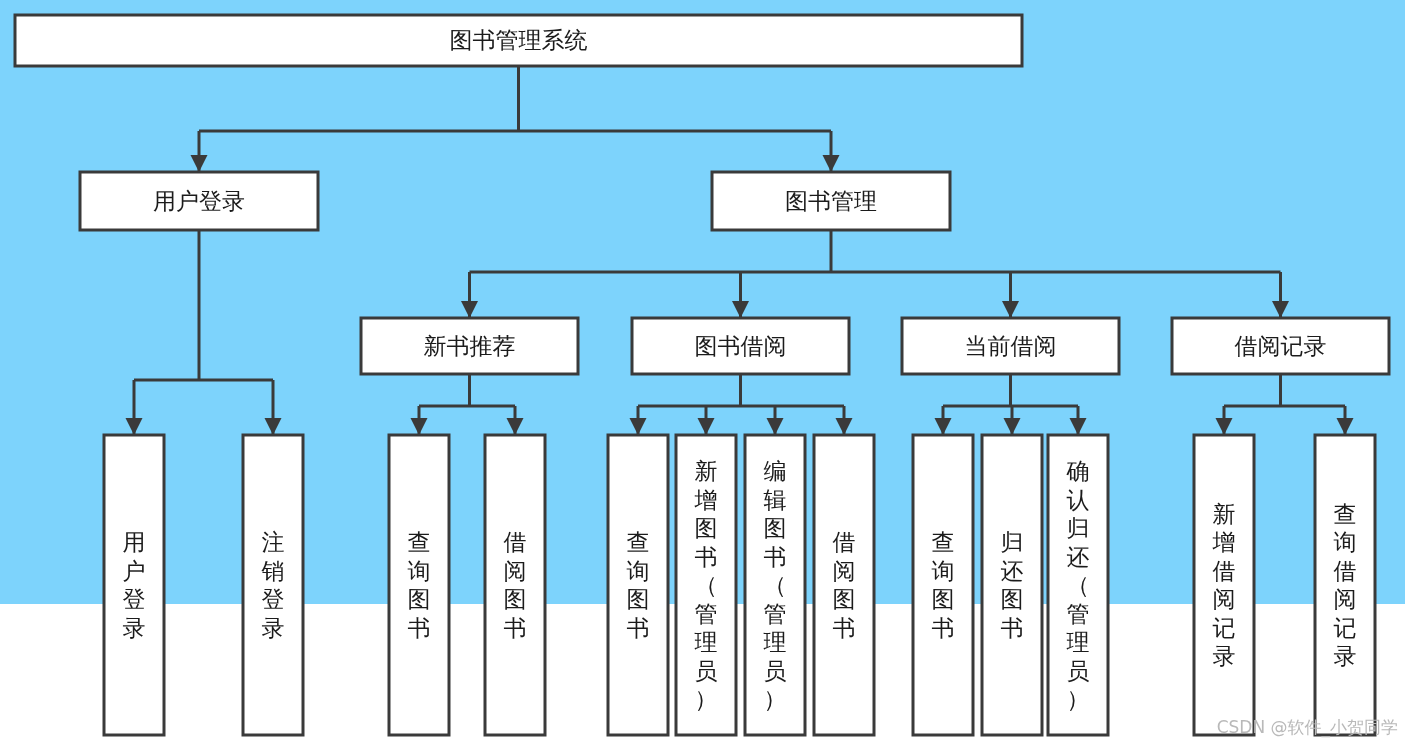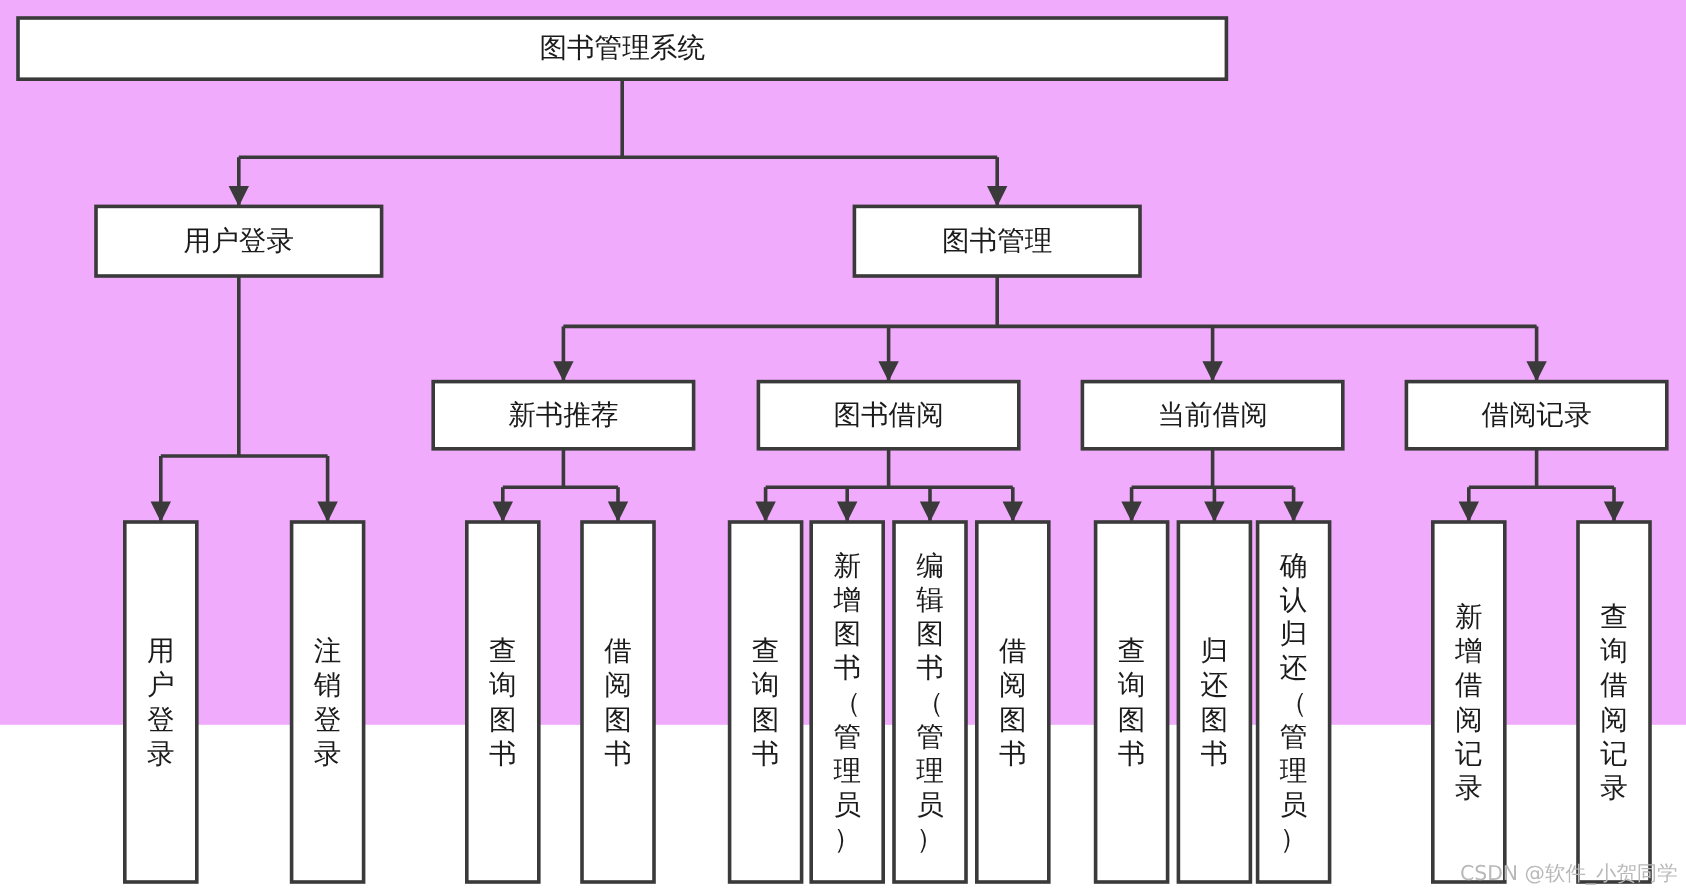--- a/index.html
+++ b/index.html
@@ -11,21 +11,21 @@
   body {
     width: 1405px;
     height: 747px;
     overflow: hidden;
     font-family: "DejaVu Sans", "Liberation Sans", sans-serif;
   }
   #diagram-root {
     position: relative;
     width: 1405px;
     height: 604px;
-    background: #f0abfc;
+    background: #7dd3fc;
   }
   svg.diagram-canvas {
     display: block;
     width: 1405px;
     height: 747px;
   }
   .node-box {
     fill: #ffffff;
     stroke: #3a3a3a;
     stroke-width: 3;

